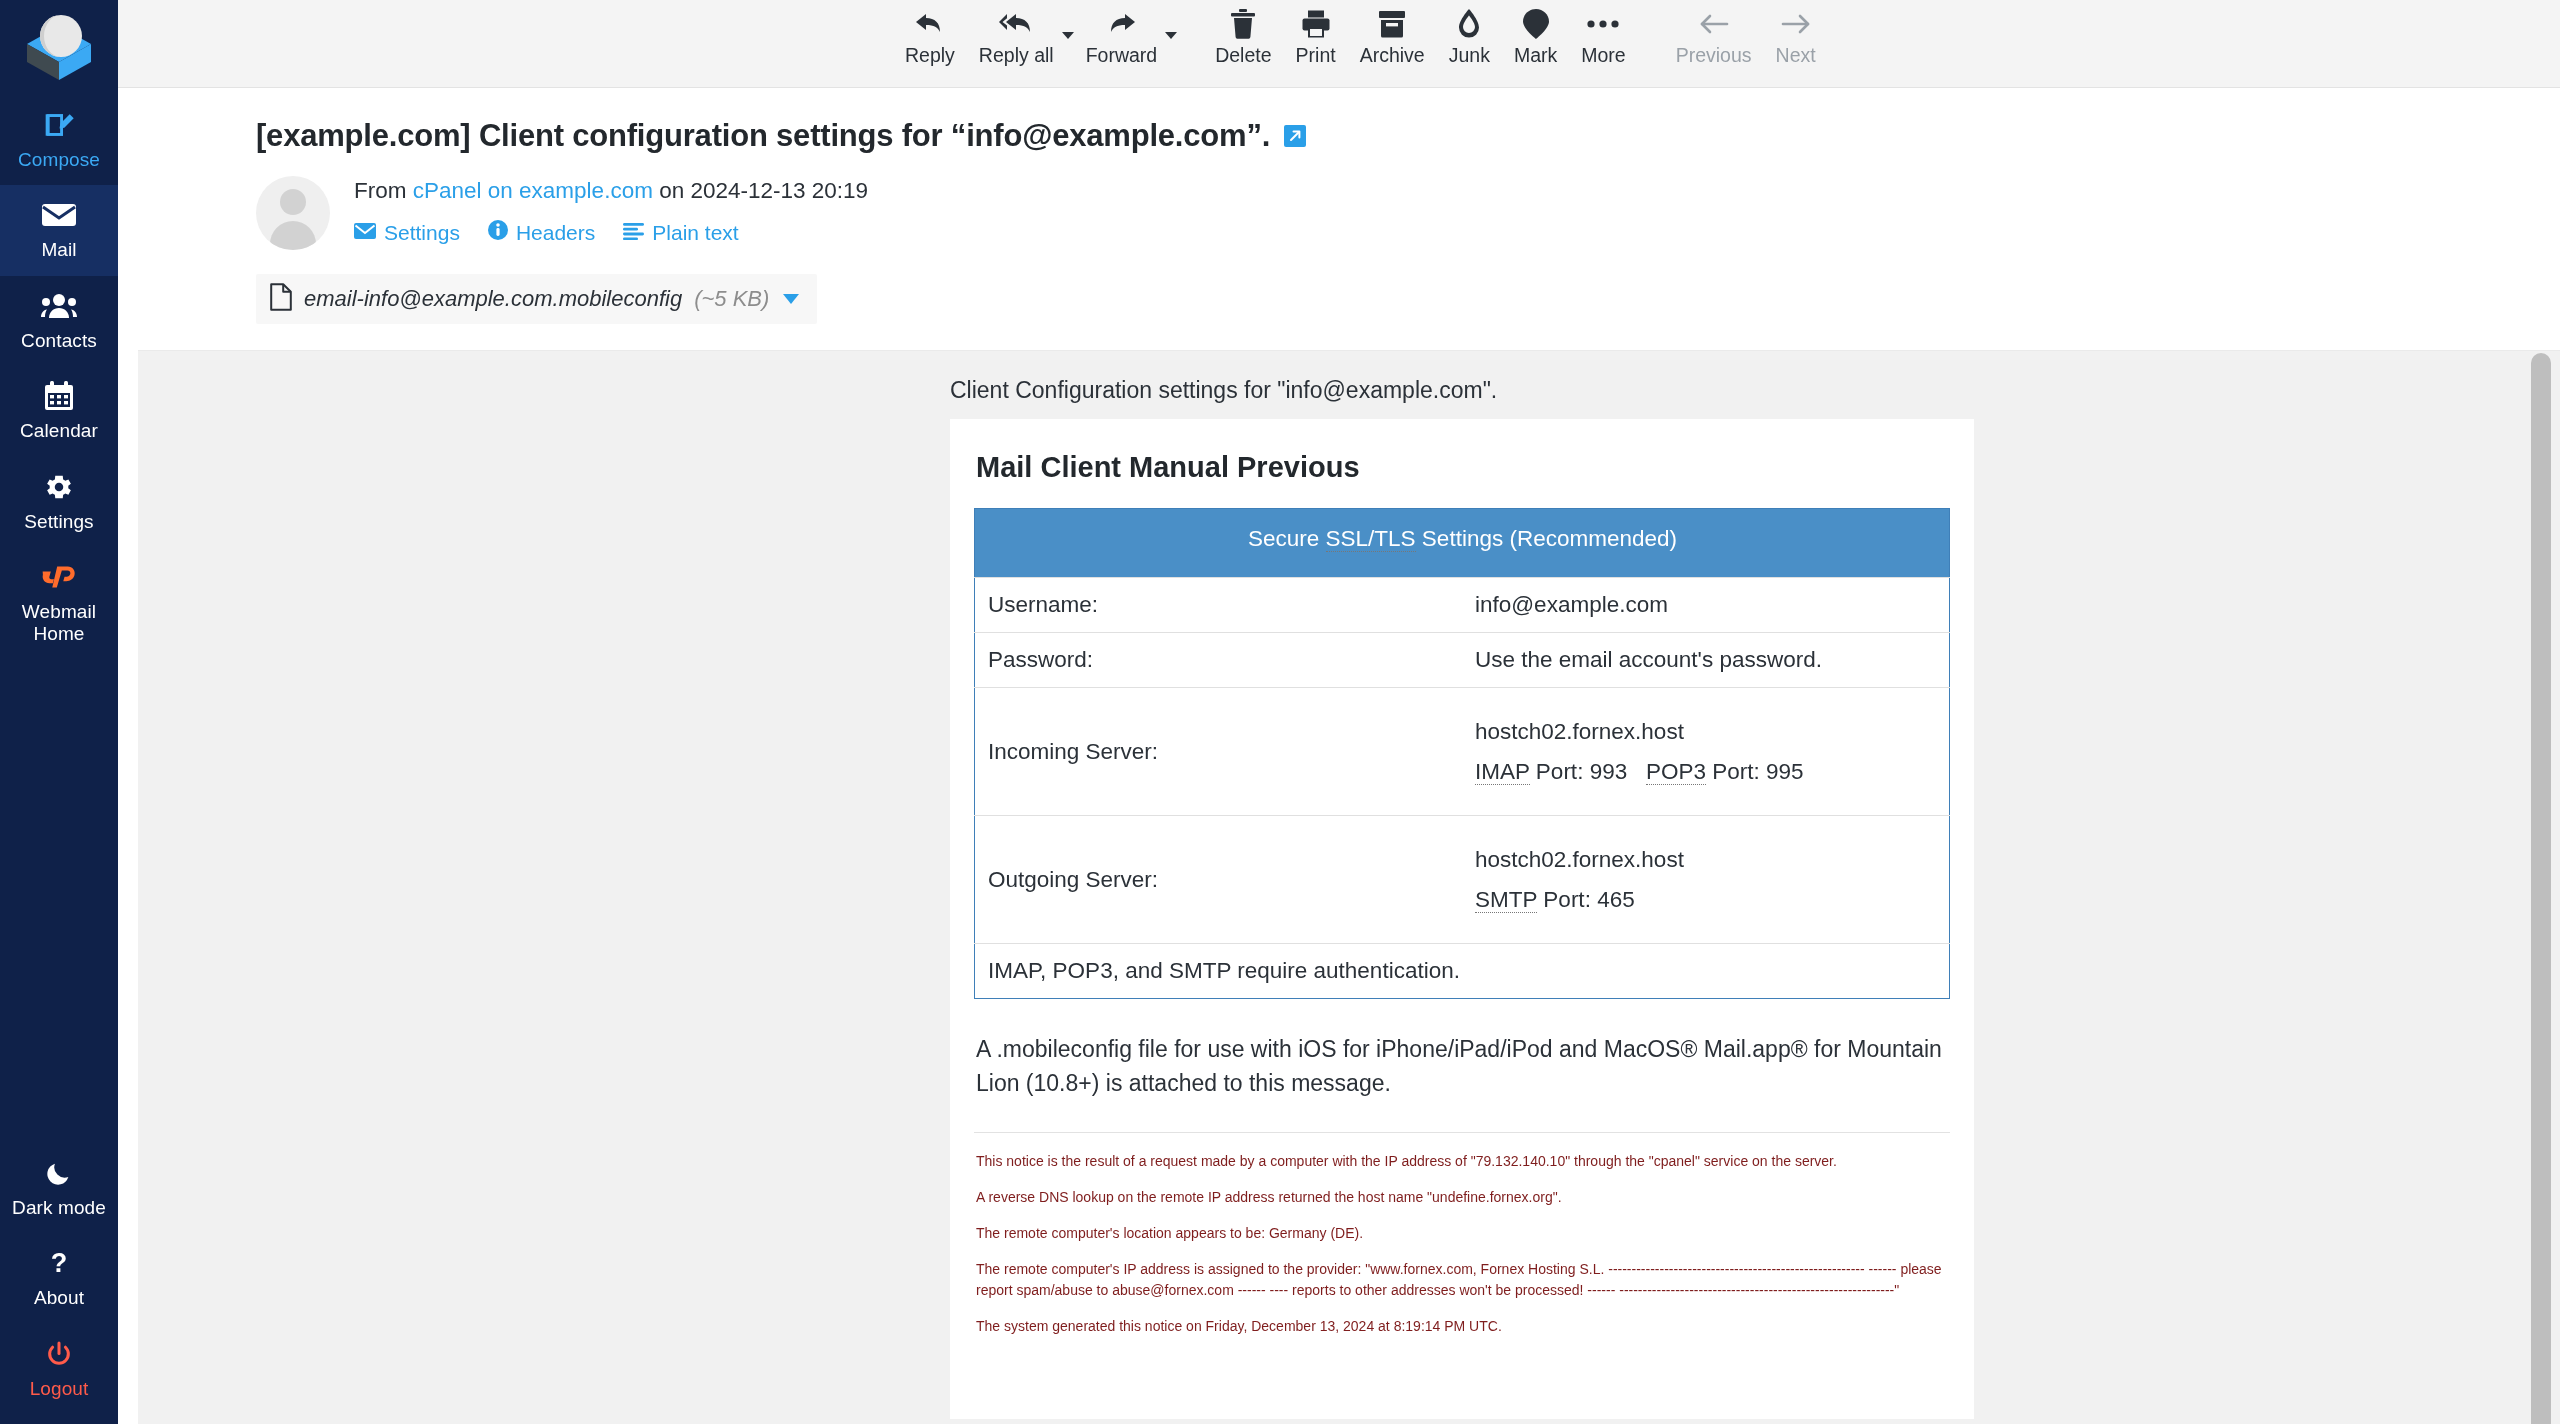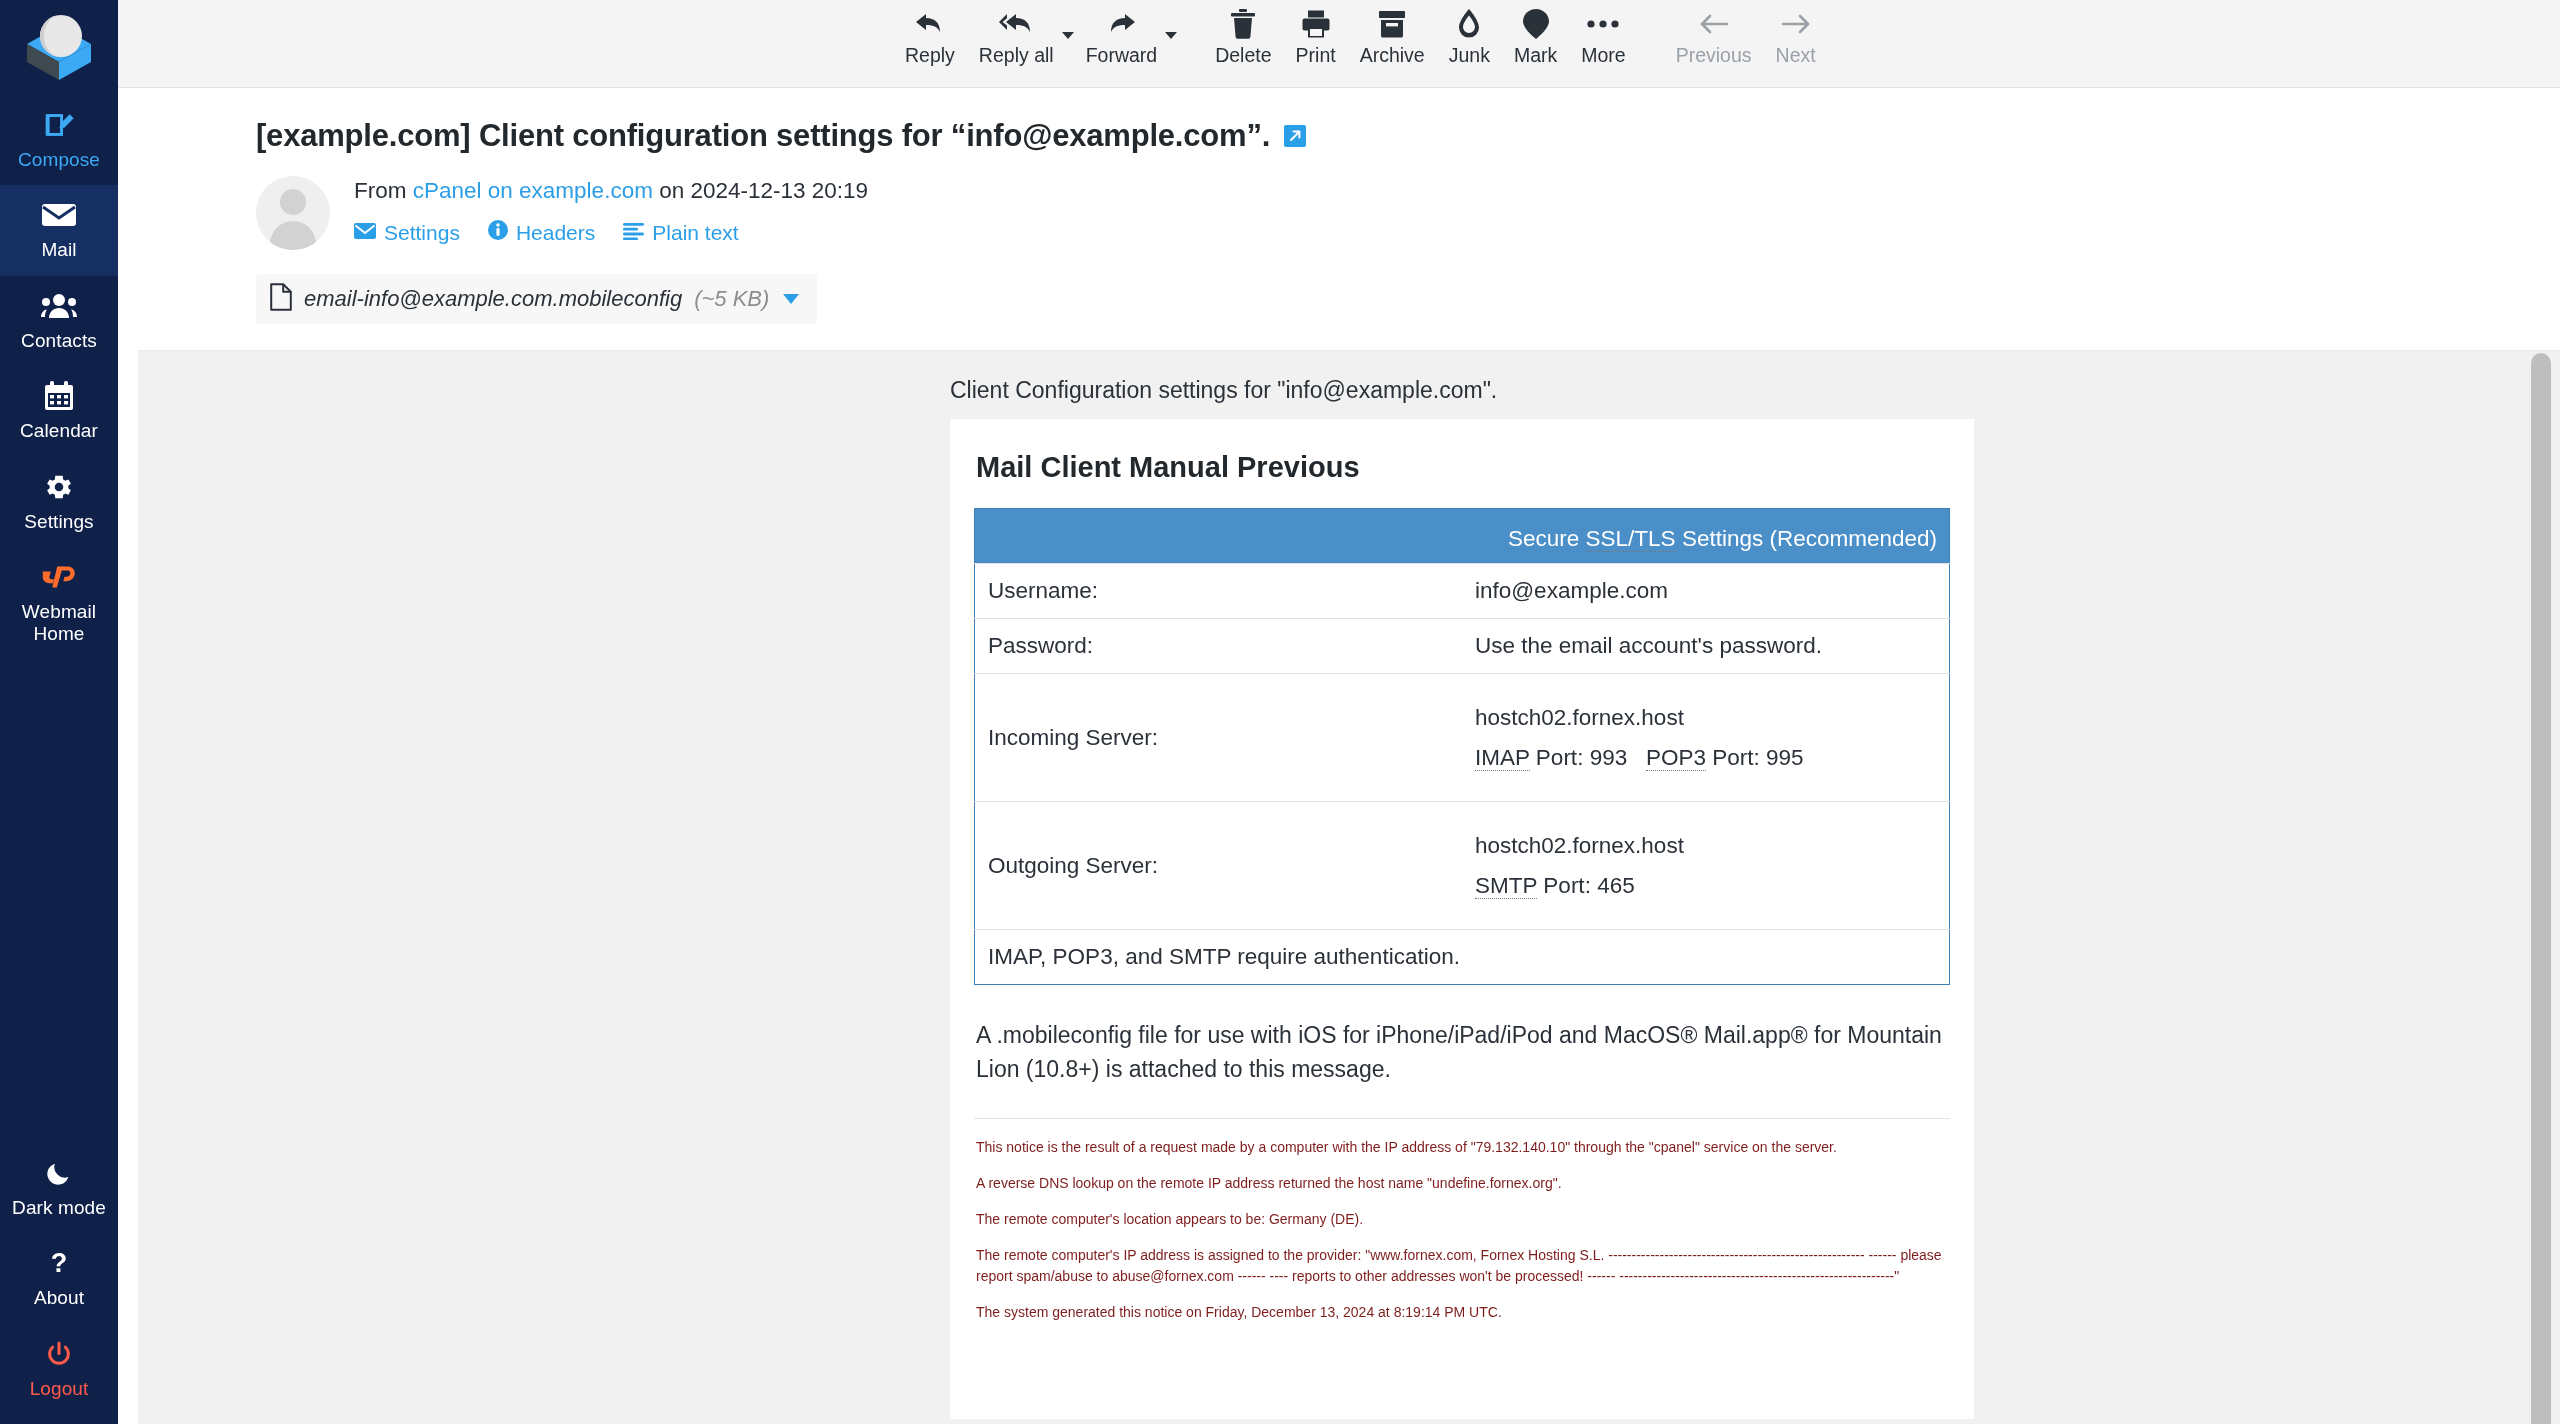--- a/index.html
+++ b/index.html
@@ -200,22 +200,22 @@
     width: 100%;
     border-collapse: collapse;
     border: 1px solid #3f7fb8;
     table-layout: fixed;
   }
   table.settings thead th {
     background: #4a8fc7;
     color: #ffffff;
     font-weight: normal;
     font-size: 22.5px;
-    text-align: right;
-    padding: 17px 12px 11px 13px;
+    text-align: center;
+    padding: 17px 12px 25px 13px;
   }
   table.settings td {
     border-top: 1px solid #e0e0e0;
     font-size: 22.5px;
     color: #2b3138;
     padding: 14px 10px 14px 13px;
     vertical-align: middle;
   }
   table.settings td.label { width: 280px; }
   table.settings tr.tall td { height: 128px; }

